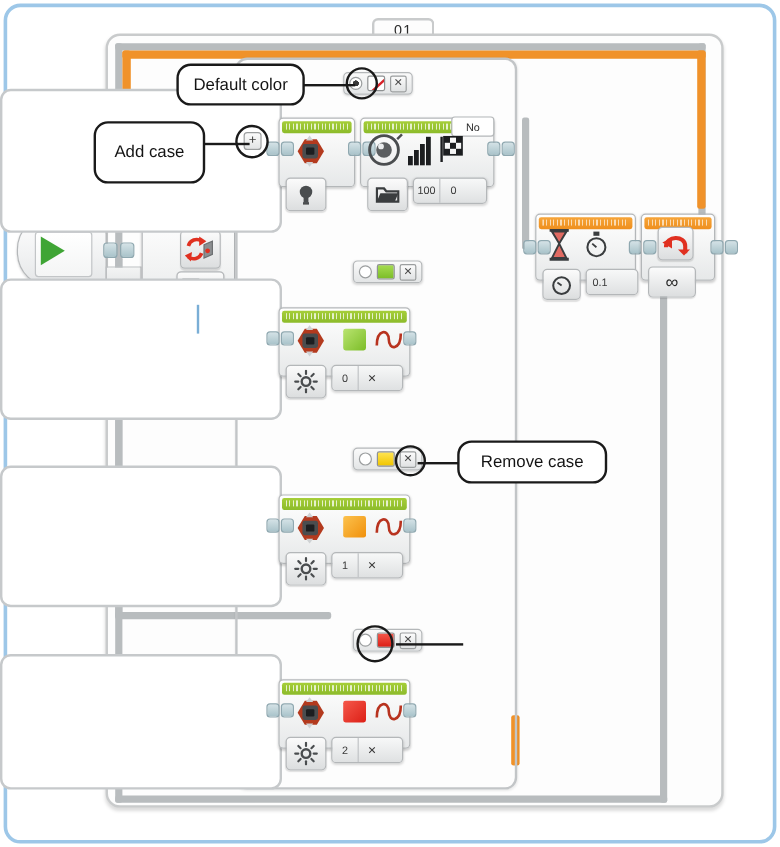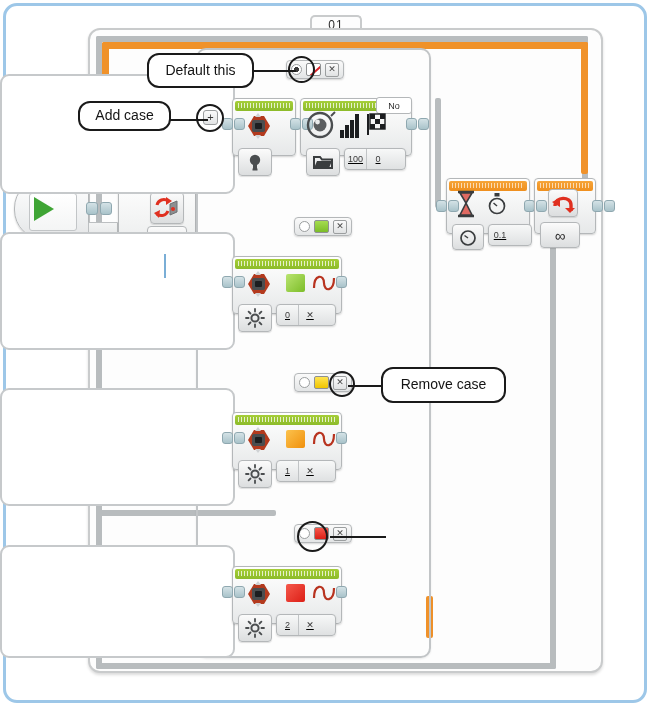--- a/index.html
+++ b/index.html
@@ -69,21 +69,20 @@
     border:1px solid #8fa8b0;
   }
   .plug.small { width:11px; height:12px; }
 
   
   .params {
     position:absolute; display:flex; align-items:stretch;
     background:linear-gradient(#f7f8f8,#dfe1e2);
     border:1px solid #b4b7b9; border-radius:4px;
     box-shadow:0 1px 2px rgba(0,0,0,0.15);
-    text-decoration:underline;
   }
   .pcell {
     display:flex; align-items:center; justify-content:center;
     font-size:9px; color:#3a3a3a; min-width:22px; padding:0 3px;
     border-right:1px solid #c1c4c6;
   }
   .pcell:last-child { border-right:none; }
   .pbtn {
     display:flex; align-items:center; justify-content:center;
     background:linear-gradient(#fbfbfb,#dcdedf);
@@ -514,25 +513,25 @@
       <path d="M20 13 L20 19" stroke="#e03020" stroke-width="3.4"></path>
       <polygon points="14,16 24,16 19,21" fill="#e03020"></polygon>
     </svg>
   </div>
   <div class="pbtn" style="position:absolute;left:540px;top:222px;width:40px;height:26px;font-size:15px;color:#2b2b2b;">
     <span>∞</span>
   </div>
 
   <div class="lead" style="left:250px;top:70px;width:46px;"></div>
   <div class="ring" style="left:288px;top:56px;width:27px;height:27px;"></div>
-  <div class="callout" style="left:147px;top:53px;width:107px;height:35px;">Default this</div>
+  <div class="callout" style="left:147px;top:53px;width:107px;height:35px;">Default color</div>
 
   <div class="lead" style="left:170px;top:119px;width:38px;"></div>
   <div class="ring" style="left:196px;top:104px;width:28px;height:28px;"></div>
-  <div class="callout" style="left:78px;top:101px;width:93px;height:30px;">Add case</div>
+  <div class="callout" style="left:78px;top:101px;width:93px;height:52px;">Add case</div>
 
   <div class="lead" style="left:348px;top:385px;width:40px;"></div>
   <div class="ring" style="left:329px;top:371px;width:26px;height:26px;"></div>
   <div class="callout" style="left:381px;top:367px;width:125px;height:36px;">Remove case</div>
 
   <div class="lead" style="left:330px;top:536px;width:56px;"></div>
   <div class="ring" style="left:297px;top:521px;width:31px;height:31px;"></div>
 
   <div class="lead blue" style="left:164px;top:254px;width:1.6px;height:24px;"></div>
 

